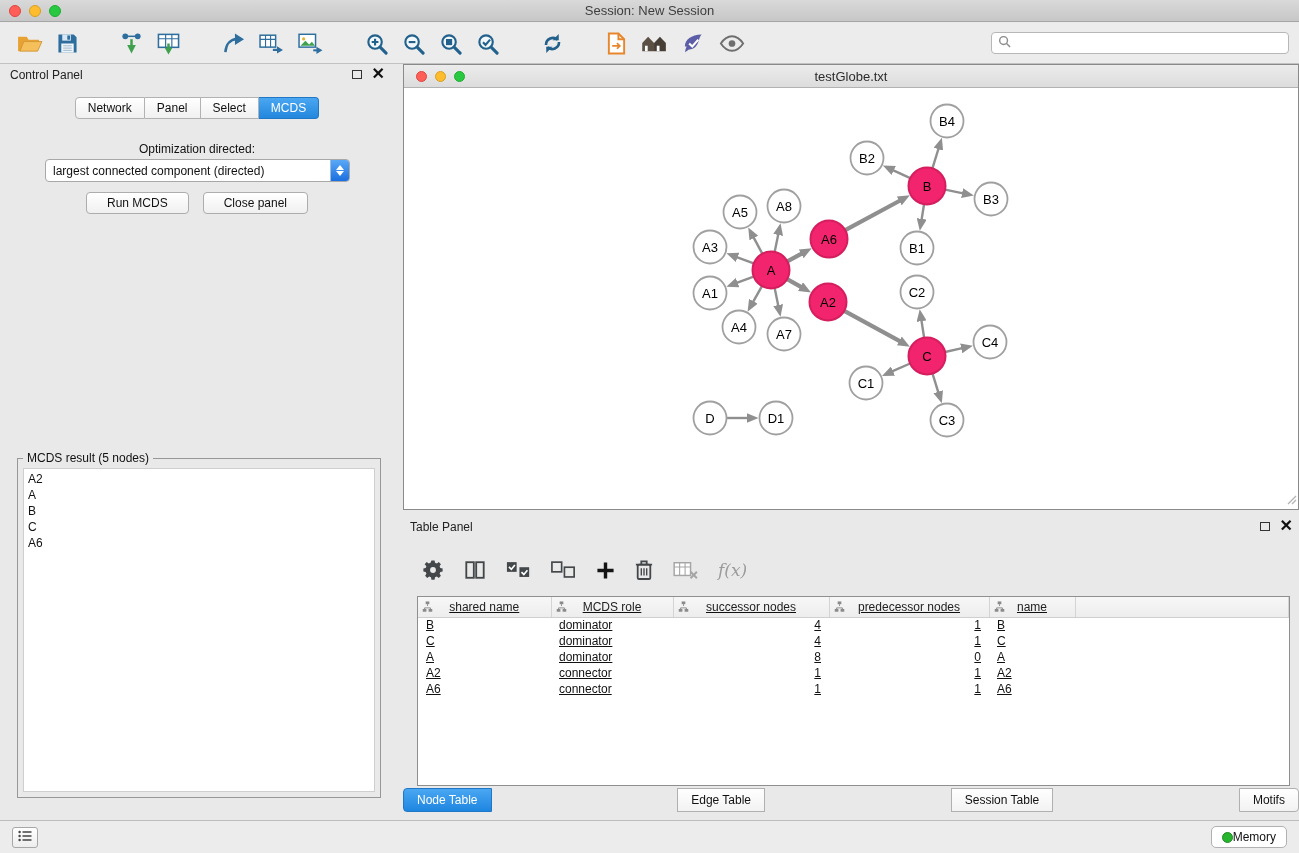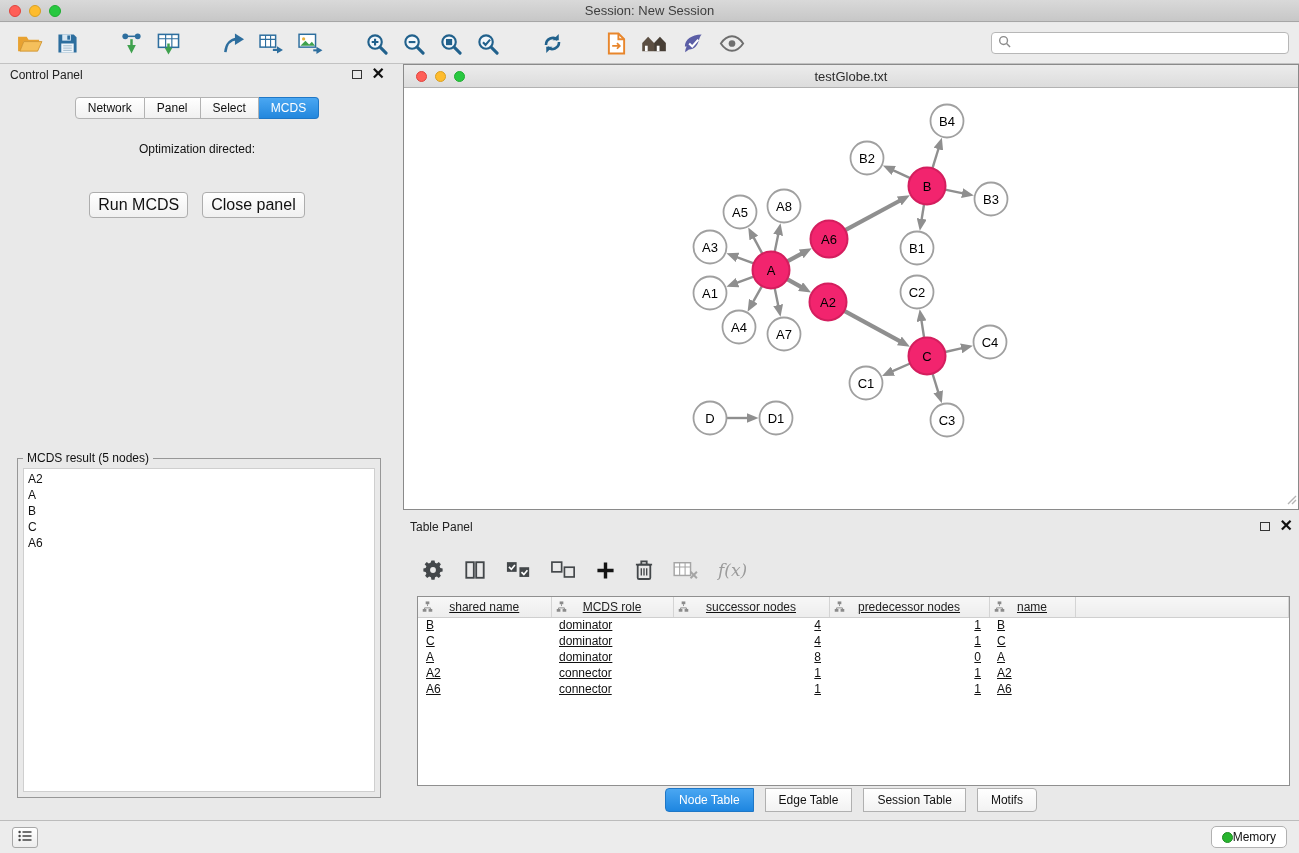--- a/index.html
+++ b/index.html
@@ -38,21 +38,21 @@
   .cp-tab{font-family:"Liberation Sans",sans-serif;font-size:12px;padding:3px 12px;background:linear-gradient(#ffffff,#f0f0f0);border:1px solid #b2b2b2;border-left-width:0;cursor:pointer;color:#111;}
   .cp-tab:first-child{border-left-width:1px;border-radius:4px 0 0 4px;}
   .cp-tab:last-child{border-radius:0 4px 4px 0;}
   .cp-tab.active{background:linear-gradient(#4aa7f2,#2387dd);color:#fff;border-color:#1f77c6;}
   .opt-label{text-align:center;margin-top:23px;font-size:12px;color:#111;}
   .combo{position:absolute;left:42px;top:91px;width:305px;height:23px;border:1px solid #a8a8a8;border-radius:4px;background:#fff;display:flex;align-items:center;cursor:pointer;overflow:hidden;}
   .combo-text{flex:1;padding:0 7px;font-size:12px;white-space:nowrap;}
   .combo-step{width:19px;align-self:stretch;background:linear-gradient(#59a8f7,#1c6fe0);display:flex;flex-direction:column;align-items:center;justify-content:center;gap:1px;border-left:1px solid #9cbede;}
   .combo-step svg{display:block;}
   .btn-row{position:absolute;left:0;top:124px;width:100%;display:flex;justify-content:center;gap:14px;}
-  .btn{font-family:"Liberation Sans",sans-serif;font-size:16px;padding:3px 8px;background:linear-gradient(#ffffff,#f0f0f0);border:1px solid #adadad;border-radius:4px;cursor:pointer;color:#111;}
+  .btn{font-family:"Liberation Sans",sans-serif;font-size:12px;padding:3px 20px;background:linear-gradient(#ffffff,#f0f0f0);border:1px solid #adadad;border-radius:4px;cursor:pointer;color:#111;}
   .result-box{position:absolute;left:14px;top:390px;width:364px;height:340px;border:1px solid #979797;}
   .result-legend{position:absolute;top:-8px;left:5px;background:#e9e9e9;padding:0 4px;font-size:12px;color:#111;}
   .result-list{position:absolute;left:5px;right:5px;top:9px;bottom:5px;background:#fff;border:1px solid #cfcfcf;overflow:auto;padding:2px 4px;}
   .result-item{font-size:12px;line-height:16px;color:#111;}
 
   
   .net-window{position:absolute;left:403px;top:0;width:896px;height:446px;border:1px solid #8a8a8a;background:#fff;display:flex;flex-direction:column;}
   .net-titlebar{height:23px;background:linear-gradient(#ececec,#dcdcdc);border-bottom:1px solid #b2b2b2;position:relative;display:flex;align-items:center;justify-content:center;flex:none;}
   .net-titlebar .lights{top:6px;left:12px;}
   .net-title{font-size:13px;color:#2c2c2c;}
@@ -65,21 +65,21 @@
   .ttoolbar{position:absolute;left:14px;top:30px;height:40px;display:flex;align-items:center;gap:10px;}
   .ttb-btn{background:none;border:none;cursor:pointer;display:flex;align-items:center;padding:3px 5px;}
   .ttb-btn svg{display:block;}
   .ttb-btn.fx{font-family:"DejaVu Serif",serif;font-style:italic;font-size:17px;color:#9b9b9b;padding:0 4px;}
   .table-wrap{position:absolute;left:14px;top:76px;width:873px;height:190px;border:1px solid #8f8f8f;background:#fff;overflow:hidden;}
   table.node-table{border-collapse:collapse;width:100%;table-layout:fixed;text-decoration:underline;}
   table.node-table th{position:relative;height:20px;background:linear-gradient(#f7f7f7,#ededed);border-right:1px solid #d4d4d4;border-bottom:1px solid #cfcfcf;font-weight:normal;font-size:12px;color:#222;text-align:center;overflow:hidden;white-space:nowrap;}
   table.node-table th .hicon{position:absolute;left:4px;top:4px;}
   table.node-table td{height:16px;font-size:12px;padding:0 8px;color:#111;white-space:nowrap;overflow:hidden;}
   td.al{text-align:left;} td.ar{text-align:right;padding-right:20px;}
-  .btabs{position:absolute;left:0;top:268px;width:100%;display:flex;justify-content:center;gap:12px;}
+  .btabs{position:absolute;left:0;top:268px;width:100%;display:flex;justify-content:space-between;gap:12px;}
   .btab{font-family:"Liberation Sans",sans-serif;font-size:12px;padding:4px 13px;background:linear-gradient(#ffffff,#f2f2f2);border:1px solid #b0b0b0;margin-left:-1px;cursor:pointer;color:#111;}
   .btab:first-child{margin-left:0;border-radius:4px 0 0 4px;}
   .btab:last-child{border-radius:0 4px 4px 0;}
   .btab.active{background:linear-gradient(#4aa7f2,#1e86e0);color:#fff;border-color:#1f77c6;}
 
   
   .statusbar{position:absolute;bottom:0;left:0;right:0;height:33px;background:#ececec;border-top:1px solid #bcbcbc;display:flex;align-items:center;padding:0 12px;}
   .list-btn{width:26px;height:21px;border:1px solid #a7a7a7;border-radius:3px;background:linear-gradient(#ffffff,#ededed);display:flex;align-items:center;justify-content:center;cursor:pointer;}
   .memory-btn{margin-left:auto;display:flex;align-items:center;height:22px;border:1px solid #b1b1b1;border-radius:5px;background:#fff;padding:0 10px;font-size:12px;cursor:pointer;color:#111;}
   .memory-dot{width:11px;height:11px;border-radius:50%;background:#27b42e;border:1px solid #1d8c23;display:inline-block;}
@@ -280,20 +280,31 @@
         <span class="close-icon">✕</span>
       </span>
     </div>
     <div class="cp-tabs" id="cp-tabs">
         <button class="cp-tab">Network</button>
         <button class="cp-tab">Panel</button>
         <button class="cp-tab">Select</button>
         <button class="cp-tab active">MCDS</button>
       </div>
     <div class="opt-label">Optimization directed:</div>
+    <div class="combo">
+      <span class="combo-text">largest connected component (directed)</span>
+      <span class="combo-step">
+        <svg viewBox="0 0 8 5" width="8" height="5">
+            <path d="M0 5L4 0l4 5z" fill="#fff"></path>
+          </svg>
+        <svg viewBox="0 0 8 5" width="8" height="5">
+            <path d="M0 0l4 5 4-5z" fill="#fff"></path>
+          </svg>
+      </span>
+    </div>
     <div class="btn-row">
       <button class="btn">Run MCDS</button>
       <button class="btn">Close panel</button>
     </div>
     <div class="result-box">
       <span class="result-legend">MCDS result (5 nodes)</span>
       <div class="result-list" id="result-list">
           <div class="result-item">A2</div>
           <div class="result-item">A</div>
           <div class="result-item">B</div>

